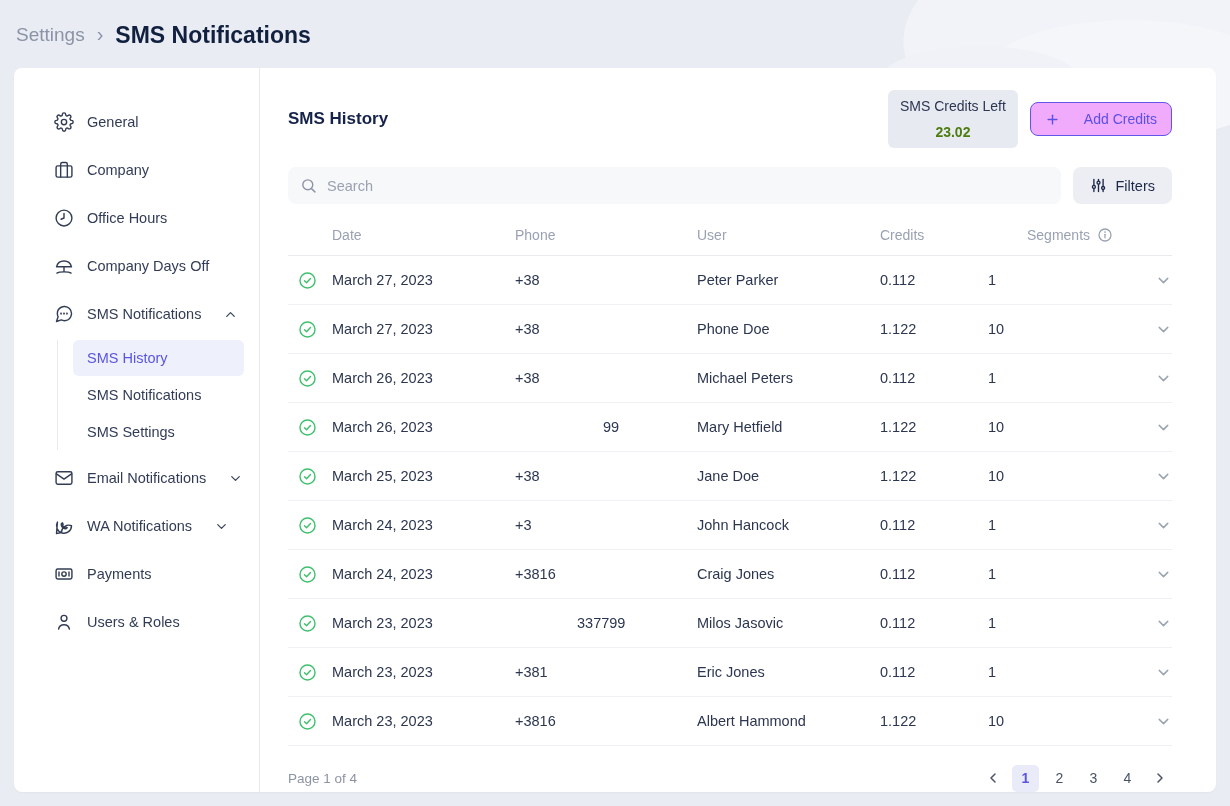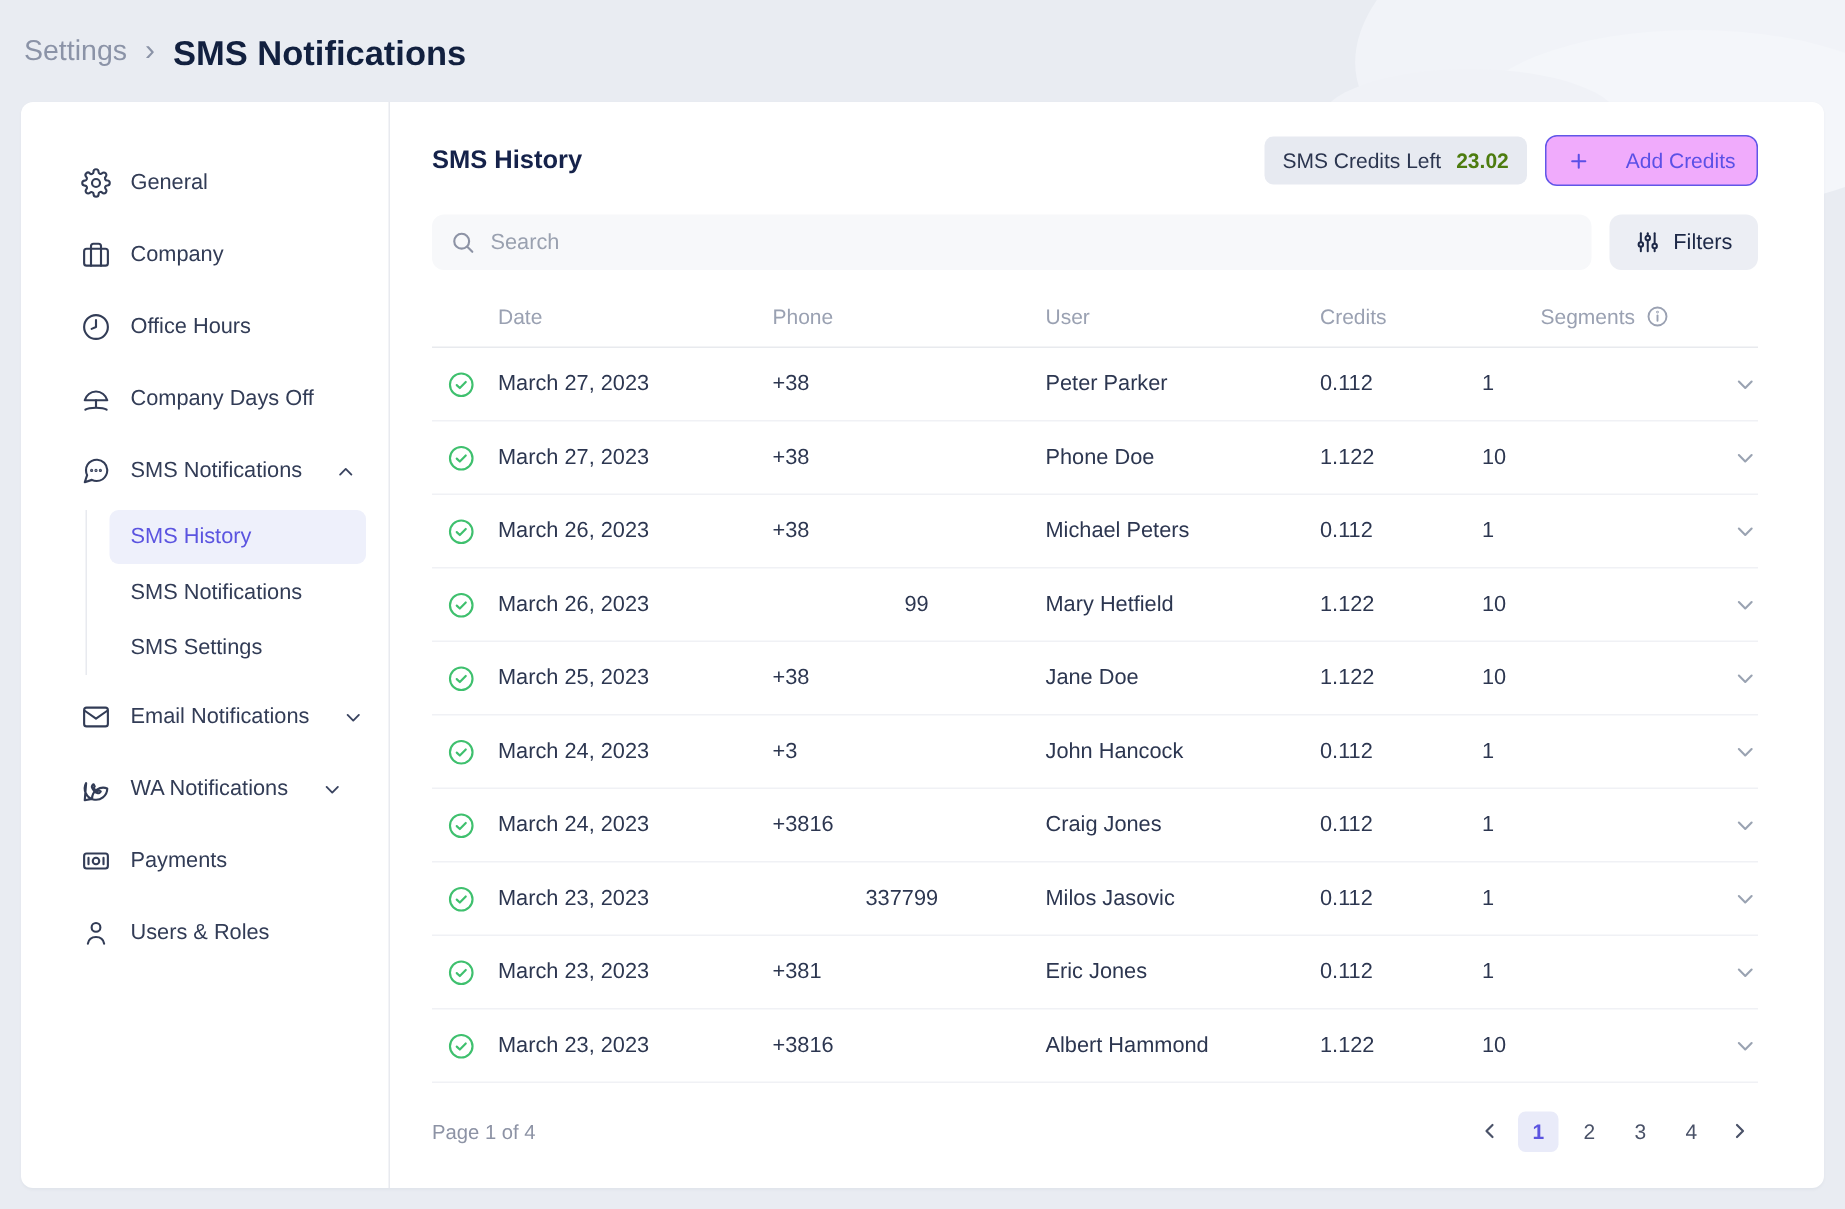--- a/index.html
+++ b/index.html
@@ -28,21 +28,21 @@
   .nav-caret { margin-left:9px; }
   .subnav { border-left:1px solid #e8eaef; margin:2px 0 4px 3px; padding-left:15px; }
   .subitem { width:171px; height:36px; display:flex; align-items:center; padding:0 14px; border-radius:6px; font-size:14.5px; color:#323c56; cursor:pointer; margin-bottom:1px; white-space:nowrap; }
   .subitem.active { background:#eef0fb; color:#5b54e0; font-weight:500; }
 
   
   .main { flex:1; padding:22px 44px 0 28px; min-width:0; }
   .title-row { display:flex; align-items:center; margin-bottom:19px; }
   .page-title { font-size:17px; font-weight:700; color:#15224a; }
   .title-right { margin-left:auto; display:flex; align-items:center; gap:12px; }
-  .credits-badge { background:#e7eaf1; border-radius:6px; padding:8px 12px; font-size:14px; color:#2c3650; display:flex; gap:10px; align-items:center; }
+  .credits-badge { background:#e7eaf1; border-radius:6px; padding:8px 12px; font-size:14px; color:#2c3650; display:flex; gap:10px; align-items:center;flex-direction:column; }
   .credits-badge b { color:#4d7c0f; font-weight:700; }
   .add-credits { background:#f0abfc; border:1.5px solid #6156e8; color:#5b50e6; border-radius:8px; padding:0 14px; height:34px; display:flex; align-items:center; gap:24px; font-size:14px; font-weight:500; cursor:pointer; font-family:inherit; }
 
   .search-row { display:flex; gap:12px; margin-bottom:10px; }
   .search-box { flex:1; height:37px; background:#f7f8fa; border-radius:8px; display:flex; align-items:center; gap:10px; padding:0 12px; }
   .search-box input { flex:1; border:0; outline:0; background:transparent; font-size:14.5px; color:#333c55; font-family:inherit; }
   .search-box input::placeholder { color:#9aa1b0; }
   .filters-btn { height:37px; background:#eceef4; border:0; border-radius:8px; padding:0 17px; display:flex; align-items:center; gap:9px; font-size:14.5px; font-weight:500; color:#1d2847; cursor:pointer; font-family:inherit; }
 
   

